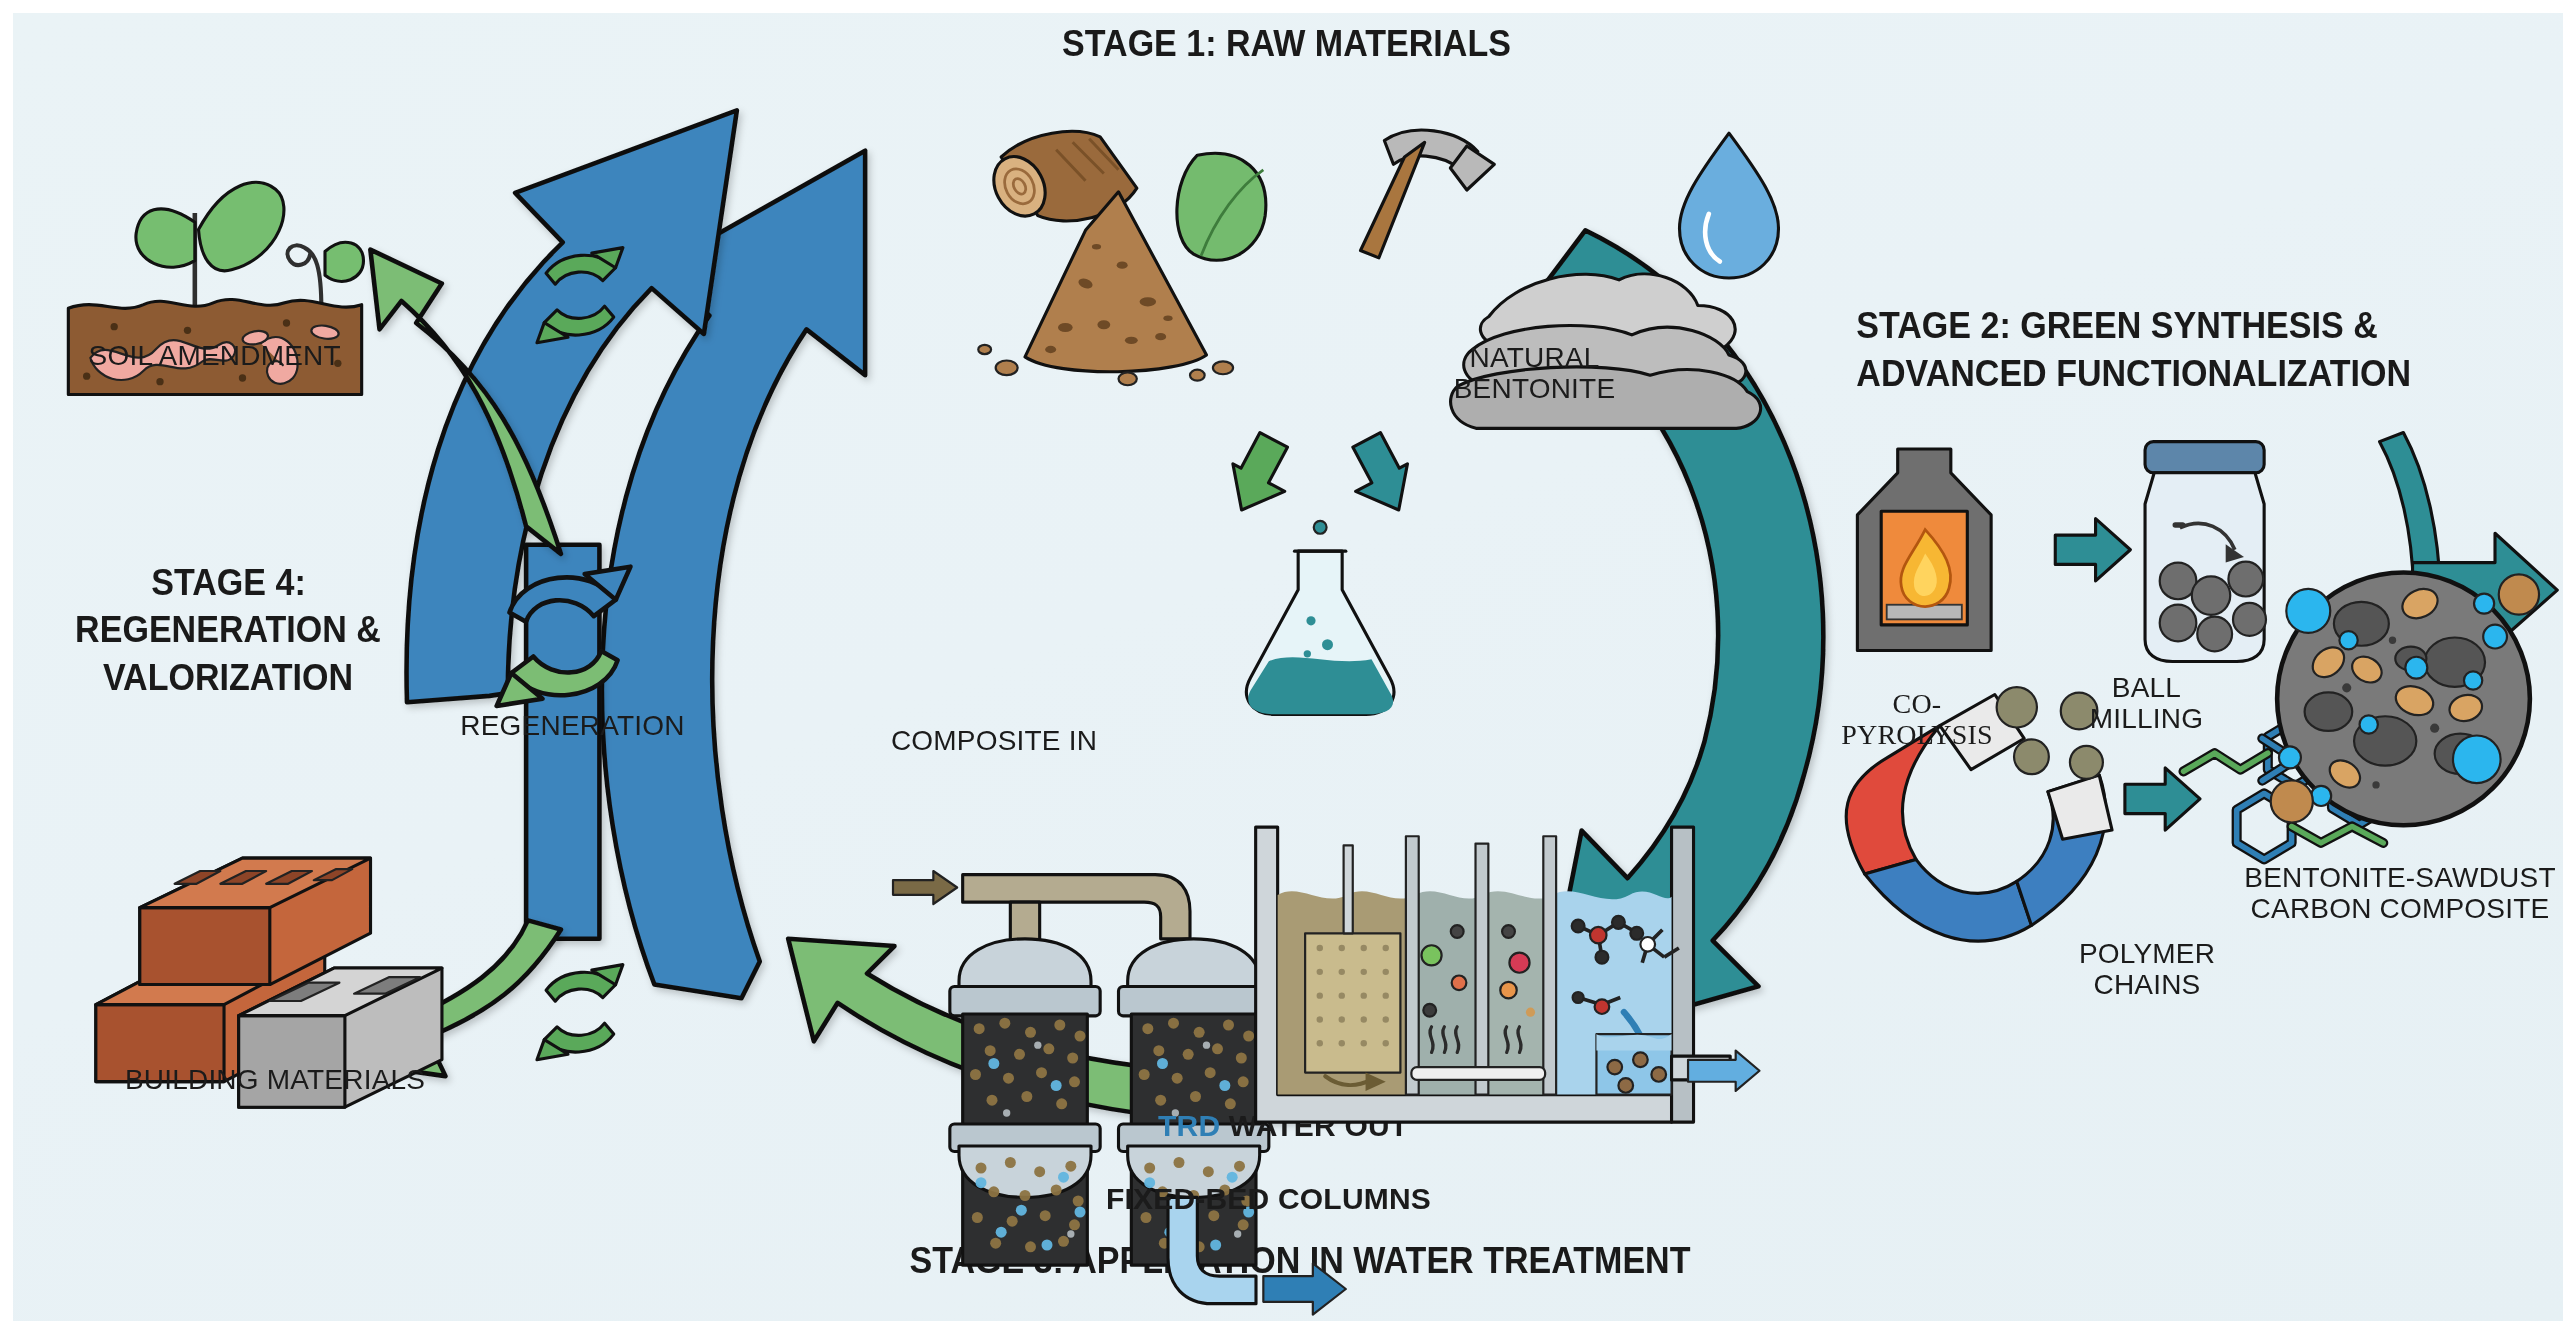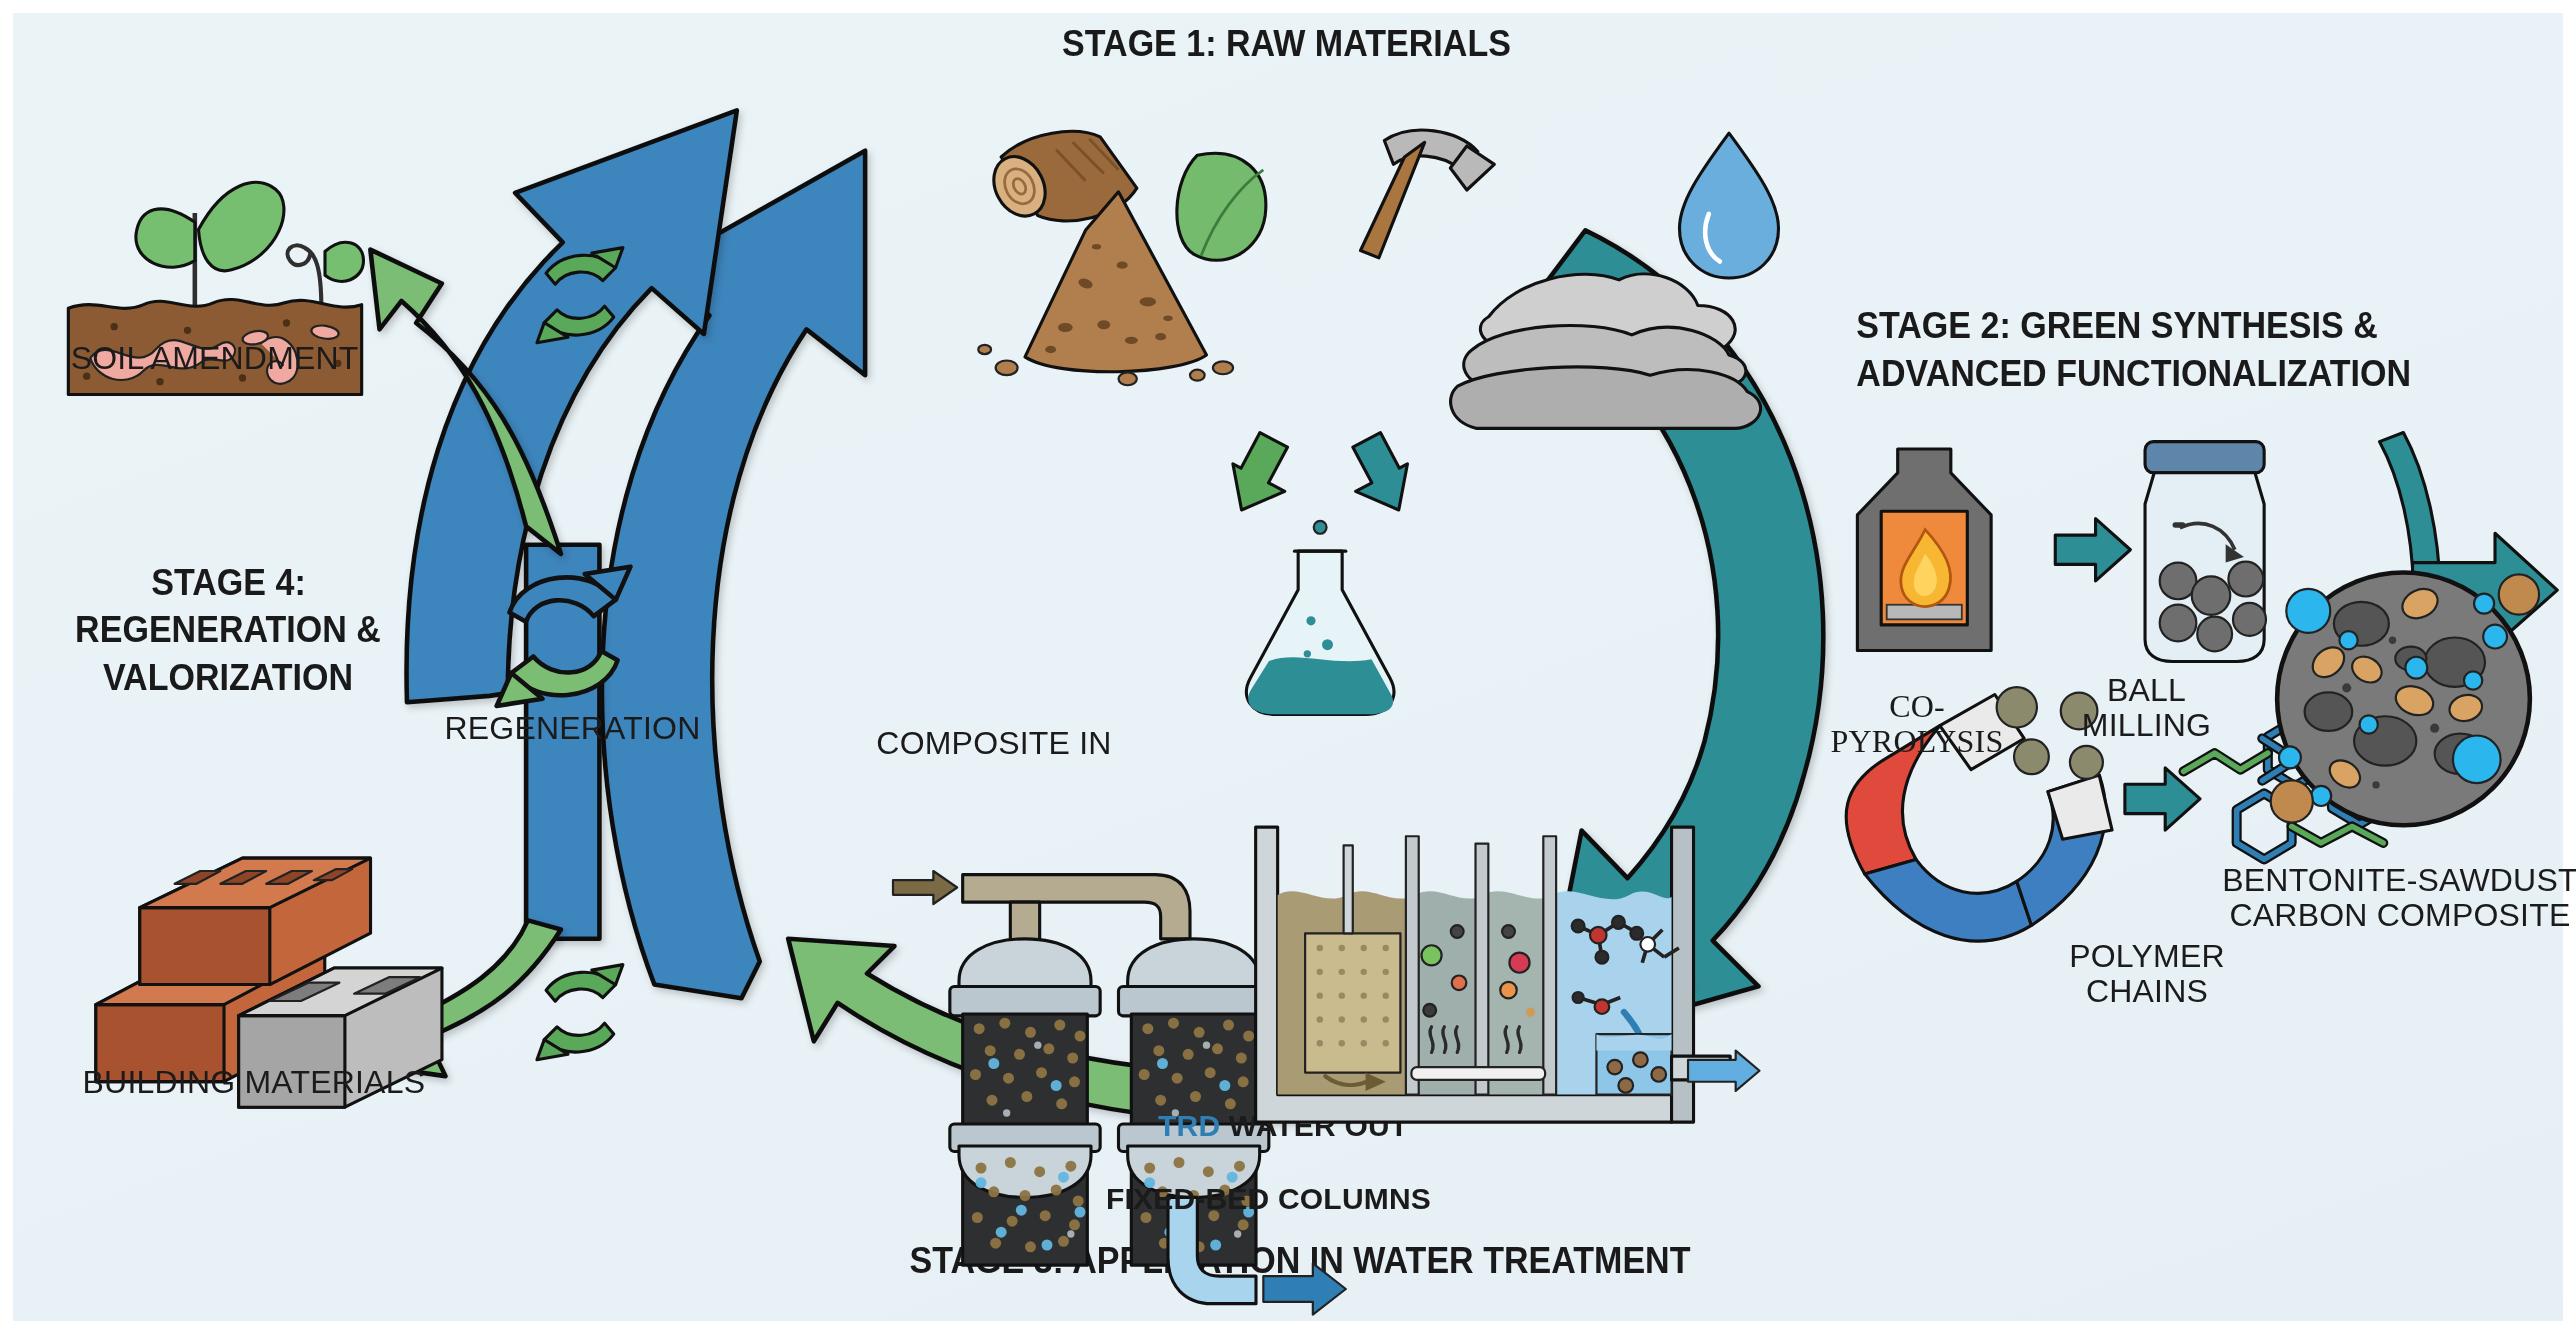--- a/index.html
+++ b/index.html
@@ -5,21 +5,21 @@
 <style>
   html,body{margin:0;padding:0;background:#ffffff;}
   body{font-family:"Liberation Sans", sans-serif;}
   #stage{position:relative;width:2576px;height:1333px;background:#ffffff;overflow:hidden;padding-left:40px;}
   #canvas{position:absolute;left:13px;top:13px;width:2550px;height:1308px;
           background:linear-gradient(160deg,#eaf3f6 0%,#e9f2f6 45%,#e6f0f4 100%);}
   .lbl{position:absolute;color:#1a1a1a;font-weight:bold;letter-spacing:0.2px;
        text-align:center;line-height:1.06;white-space:pre-line;}
   .stage-title{font-size:37px;font-weight:bold;letter-spacing:0px;
        font-stretch:condensed;transform:scaleX(.92);transform-origin:center;}
-  .cap{font-size:32px;font-weight:normal;color:#1b1b1b;line-height:1.1;}
+  .cap{font-size:28px;font-weight:normal;color:#1b1b1b;line-height:1.1;}
   .cap-b{font-size:30px;font-weight:bold;color:#1b1b1b;line-height:1.1;margin-top:40px;}
   svg{position:absolute;left:0;top:0;overflow:visible;}
   .ol{stroke:#111;stroke-width:5;stroke-linejoin:round;stroke-linecap:round;}
   .ol3{stroke:#111;stroke-width:3.4;stroke-linejoin:round;stroke-linecap:round;}
   .ol2{stroke:#222;stroke-width:2.4;stroke-linejoin:round;stroke-linecap:round;}
 </style>
 </head>
 <body>
 
 <div id="stage">
@@ -190,20 +190,22 @@
     <path fill="#2e8e95" d="M350 612 C 380 600 420 618 462 610 L 482 646 C 492 662 480 670 458 670 L 356 670 C 334 670 322 660 330 644 Z"></path>
     <path class="ol3" fill="none" d="M378 492 L 434 492"></path>
     <g fill="#2e8e95">
             <circle cx="396" cy="568" r="5"></circle>
             <circle cx="414" cy="594" r="6"></circle>
             <circle cx="392" cy="604" r="4"></circle>
           </g>
   </g>
 </svg>
 
+<div class="lbl cap" style="left:1375px;top:330px;width:293px;">NATURAL
+BENTONITE</div>
 
 <svg width="770" height="568" style="left:1824px;top:403px;" viewBox="0 0 840 620">
 
   <g>
     <path class="ol3" fill="#6f6f6f" d="M66 36 L 124 36 L 124 62 L 168 108 L 168 256 L 22 256 L 22 108 L 66 62 Z"></path>
     <rect class="ol3" x="48" y="104" width="94" height="124" fill="#ef8a3c"></rect>
     <rect x="54" y="206" width="82" height="16" fill="#b8b8b8" stroke="#333" stroke-width="2"></rect>
     <path fill="#f7b733" stroke="#b3560f" stroke-width="3" d="M96 124 C 118 148 128 168 122 188 C 118 202 106 208 96 208 C 84 208 72 200 70 186 C 66 166 82 152 96 124 Z"></path>
     <path fill="#ffd45e" d="M96 150 C 108 166 112 180 106 190 C 100 200 86 198 84 186 C 82 172 90 164 96 150 Z"></path>
   </g>

